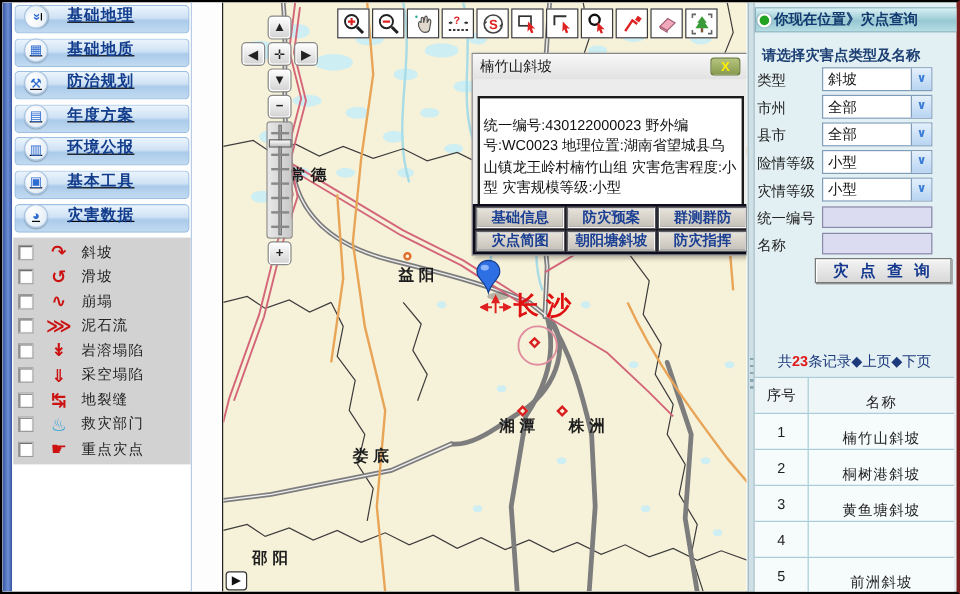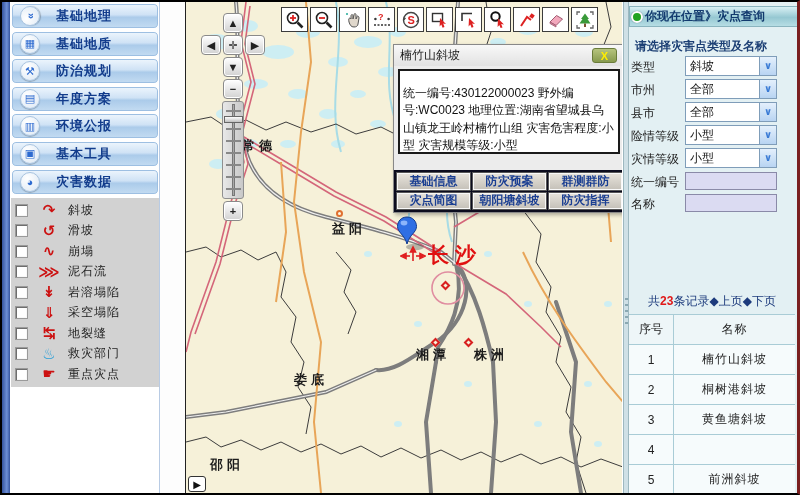--- a/index.html
+++ b/index.html
@@ -11,21 +11,21 @@
   
   #sidebar { position:absolute; left:0; top:0; width:183px; height:491px; background:#fff; }
   #sidebar .blue-strip { position:absolute; left:0; top:0; width:8px; height:100%;
          background:linear-gradient(to right,#35549e,#6d8fd6 60%,#35549e); }
   #sidebar .gutter { position:absolute; right:0; top:0; width:26px; height:100%;
          background:#fdfdfd; border-left:1px solid #b8cbe4; }
   #navstack { position:absolute; left:9px; top:1px; width:148px; }
   .navbtn { position:relative; height:26px; margin-bottom:1.6px; border-radius:5px;
          background:linear-gradient(to bottom,#eef6fd 0%,#cfe2f5 45%,#abcbea 55%,#c4dcf2 100%);
          border:1px solid #ffffff; box-shadow:inset 0 0 0 1px #9dbfe2;
-         display:flex; align-items:center; cursor:pointer; }
+         display:flex; align-items:flex-start; cursor:pointer;text-decoration:underline; }
   .navbtn .circ { width:20px; height:20px; margin-left:8px; border-radius:50%;
          background:radial-gradient(circle at 35% 30%,#ffffff,#dce8f4);
          border:1px solid #a9c4e0; box-shadow:0 1px 1px rgba(0,0,0,.25);
          display:flex; align-items:center; justify-content:center;
          color:#2e6bd0; font-size:11px; font-weight:bold; }
   .navbtn .circ.rot { transform:rotate(-90deg); }
   .navbtn .lbl { margin-left:16px; font-size:13px; font-weight:bold; color:#123c8c;
          letter-spacing:1px; }
   #legend { position:absolute; left:9px; top:196px; width:148px; background:#d2d2d2;
          padding:2px 0; }
@@ -74,21 +74,21 @@
 
   
   #popup { position:absolute; left:207px; top:42px; width:231px; height:169px;
          background:#ececec; border:1px solid #888; box-shadow:2px 2px 4px rgba(0,0,0,.3); }
   #popup .ptitle { height:21px; display:flex; align-items:center; padding:0 6px;
          font-size:12px; color:#1a1a1a; background:linear-gradient(to bottom,#f8f8f8,#e2e2e2); }
   #popup .pclose { position:absolute; right:6px; top:3px; width:25px; height:15px;
          background:linear-gradient(to bottom,#b6c47e,#879a4e); border:1px solid #6a7c3a;
          border-radius:3px; color:#ffee00; font-size:11px; font-weight:bold; text-align:center;
          line-height:14px; cursor:pointer; }
-  #popup .pbody { position:absolute; left:4px; top:24px; width:222px; height:85px;
+  #popup .pbody { position:absolute; left:4px; top:35px; width:222px; height:127px;
          background:#fff; border:2px solid #1a1a1a; padding:14px 3px 2px 3px;
          font-size:12px; line-height:1.45; color:#111; overflow:hidden; }
   #popup .pbtns { position:absolute; left:0px; bottom:0px; width:231px; height:42px;
          background:#0c0c1e; display:grid; grid-template-columns:1fr 1fr 1fr;
          grid-template-rows:1fr 1fr; gap:3px; padding:3px; }
   #popup .pbtn { background:linear-gradient(to bottom,#e6e2da,#c6c2ba); border:1px solid #f8f8f8;
          outline:1px solid #555; color:#1b3f92; font-size:12px; font-weight:bold;
          display:flex; align-items:center; justify-content:center; cursor:pointer;
          white-space:nowrap; overflow:hidden; }
 
@@ -131,21 +131,21 @@
   #resulthdr { position:absolute; left:0; top:256px; width:166px; height:22px;
          background:linear-gradient(to bottom,#9cc4cf,#76aab8 60%,#8cbac6);
          border:1px solid #6b9aa8; color:#fff; font-weight:bold; font-size:13px;
          text-align:center; line-height:20px; letter-spacing:2px; }
   #pagination { position:absolute; left:0; top:291px; width:166px; text-align:center;
          color:#1c3a7c; }
   #pagination .cnt { color:#e01818; font-weight:bold; }
   #pagination .pglink { color:#1c3a7c; cursor:pointer; }
   #rtable { position:absolute; left:0; top:312px; width:166px; border-top:1px solid #a9ccd6; }
   .trow { display:flex; height:30px; border-bottom:1px solid #a9ccd6; background:#f6fbfc;
-         align-items:center; cursor:pointer; }
+         align-items:flex-end; cursor:pointer; }
   .trow.head { background:#eef6f8; cursor:default; }
   .trow .c1 { width:45px; text-align:center; color:#222; border-right:1px solid #a9ccd6;
          height:100%; display:flex; align-items:center; justify-content:center; }
   .trow .c2 { flex:1; text-align:center; color:#222; letter-spacing:1px; }
 </style>
 </head>
 <body>
 
 <div id="app">
 
@@ -525,20 +525,21 @@
     </div>
     <div class="formrow" style="top:169px">
       <span class="flabel">统一编号</span>
       <input class="finput" type="text" value="" style="">
     </div>
     <div class="formrow" style="top:191px">
       <span class="flabel">名称</span>
       <input class="finput" type="text" value="" style="">
     </div>
 
+    <div id="querybtn">灾 点 查 询</div>
 
 
     <div id="pagination">
       <span>共</span><span class="cnt">23</span><span>条记录</span><span class="pglink">◆上页</span><span class="pglink">◆下页</span>
     </div>
 
     <div id="rtable">
       <div class="trow head">
         <span class="c1">序号</span>
         <span class="c2">名称</span>

